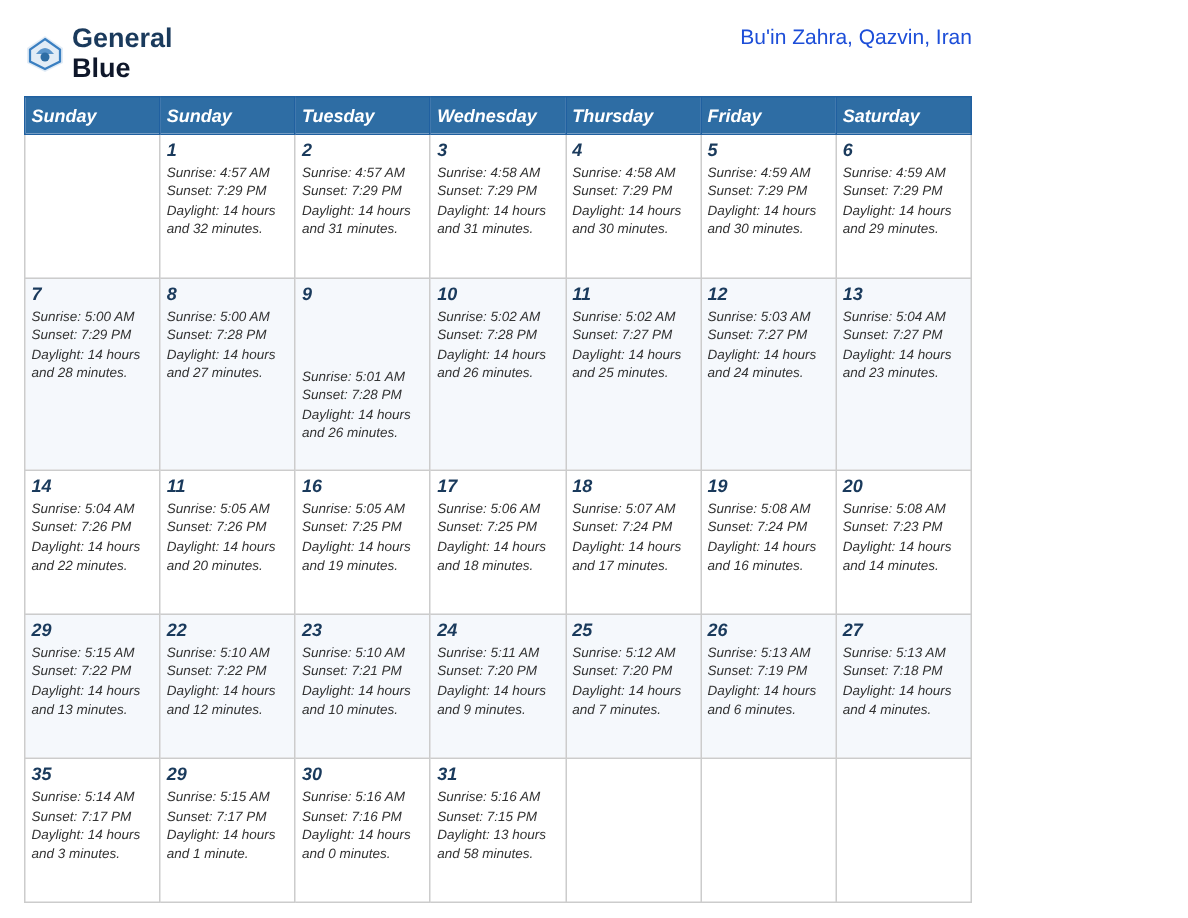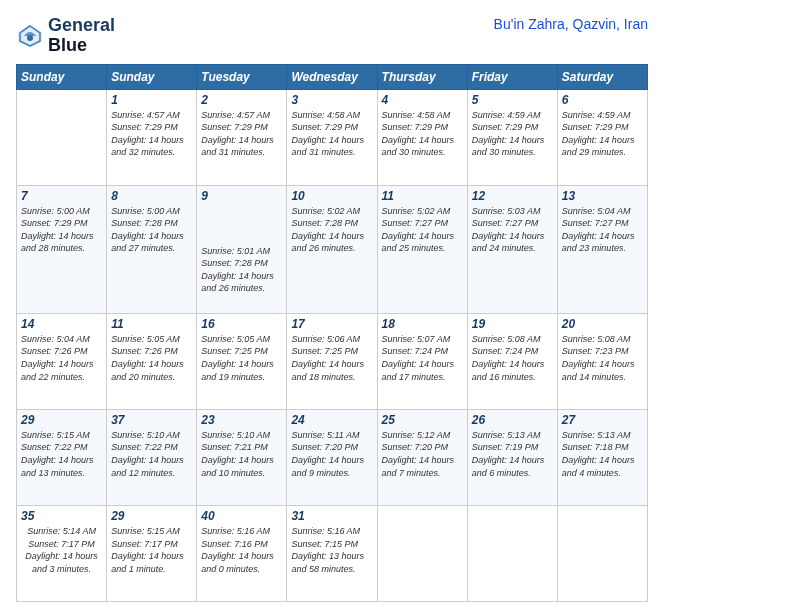--- a/index.html
+++ b/index.html
@@ -258,21 +258,21 @@
           </td>
         </tr>
         <tr>
           <td>
             <span class="day-number">29</span>
             <div class="day-info" style="white-space: pre-line;">Sunrise: 5:15 AM
 Sunset: 7:22 PM
 Daylight: 14 hours and 13 minutes.</div>
           </td>
           <td>
-            <span class="day-number">37</span>
+            <span class="day-number">22</span>
             <div class="day-info" style="white-space: pre-line;">Sunrise: 5:10 AM
 Sunset: 7:22 PM
 Daylight: 14 hours and 12 minutes.</div>
           </td>
           <td>
             <span class="day-number">23</span>
             <div class="day-info" style="white-space: pre-line;">Sunrise: 5:10 AM
 Sunset: 7:21 PM
 Daylight: 14 hours and 10 minutes.</div>
           </td>
@@ -297,32 +297,32 @@
           <td>
             <span class="day-number">27</span>
             <div class="day-info" style="white-space: pre-line;">Sunrise: 5:13 AM
 Sunset: 7:18 PM
 Daylight: 14 hours and 4 minutes.</div>
           </td>
         </tr>
         <tr>
           <td>
             <span class="day-number">35</span>
-            <div class="day-info" style="white-space: pre-line; text-align: center;">Sunrise: 5:14 AM
+            <div class="day-info" style="white-space: pre-line;">Sunrise: 5:14 AM
 Sunset: 7:17 PM
 Daylight: 14 hours and 3 minutes.</div>
           </td>
           <td>
             <span class="day-number">29</span>
             <div class="day-info" style="white-space: pre-line;">Sunrise: 5:15 AM
 Sunset: 7:17 PM
 Daylight: 14 hours and 1 minute.</div>
           </td>
           <td>
-            <span class="day-number">40</span>
+            <span class="day-number">30</span>
             <div class="day-info" style="white-space: pre-line;">Sunrise: 5:16 AM
 Sunset: 7:16 PM
 Daylight: 14 hours and 0 minutes.</div>
           </td>
           <td>
             <span class="day-number">31</span>
             <div class="day-info" style="white-space: pre-line;">Sunrise: 5:16 AM
 Sunset: 7:15 PM
 Daylight: 13 hours and 58 minutes.</div>
           </td>

